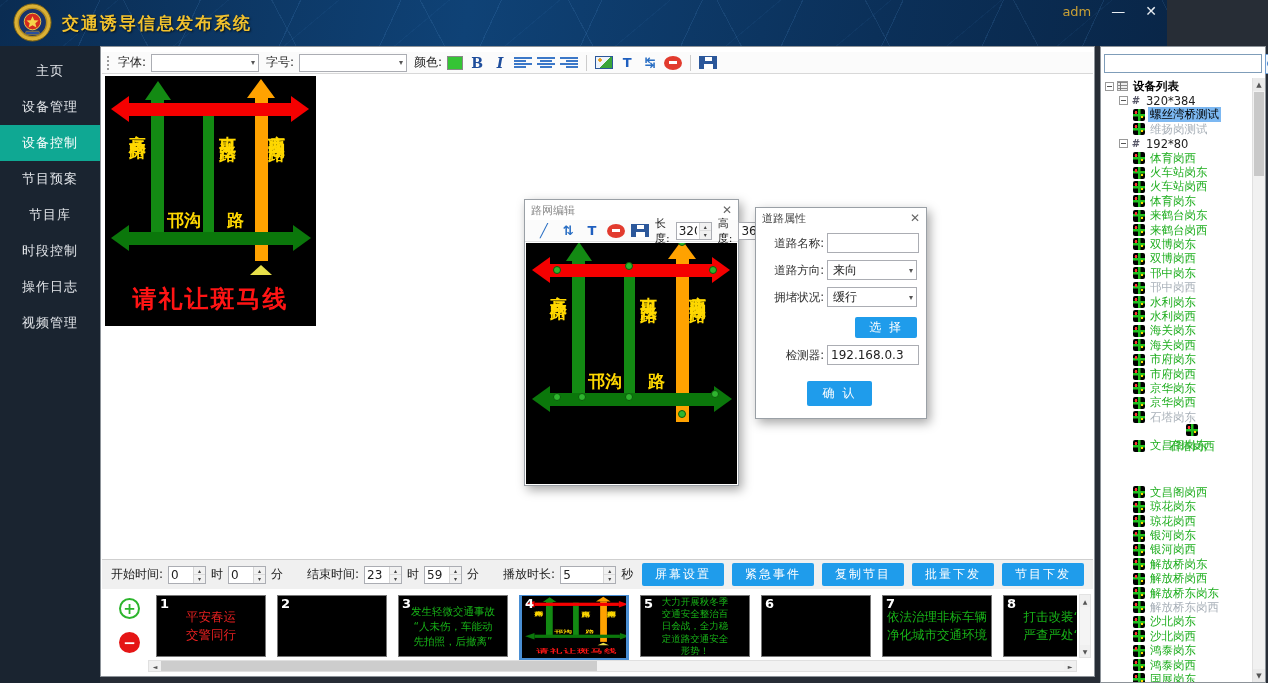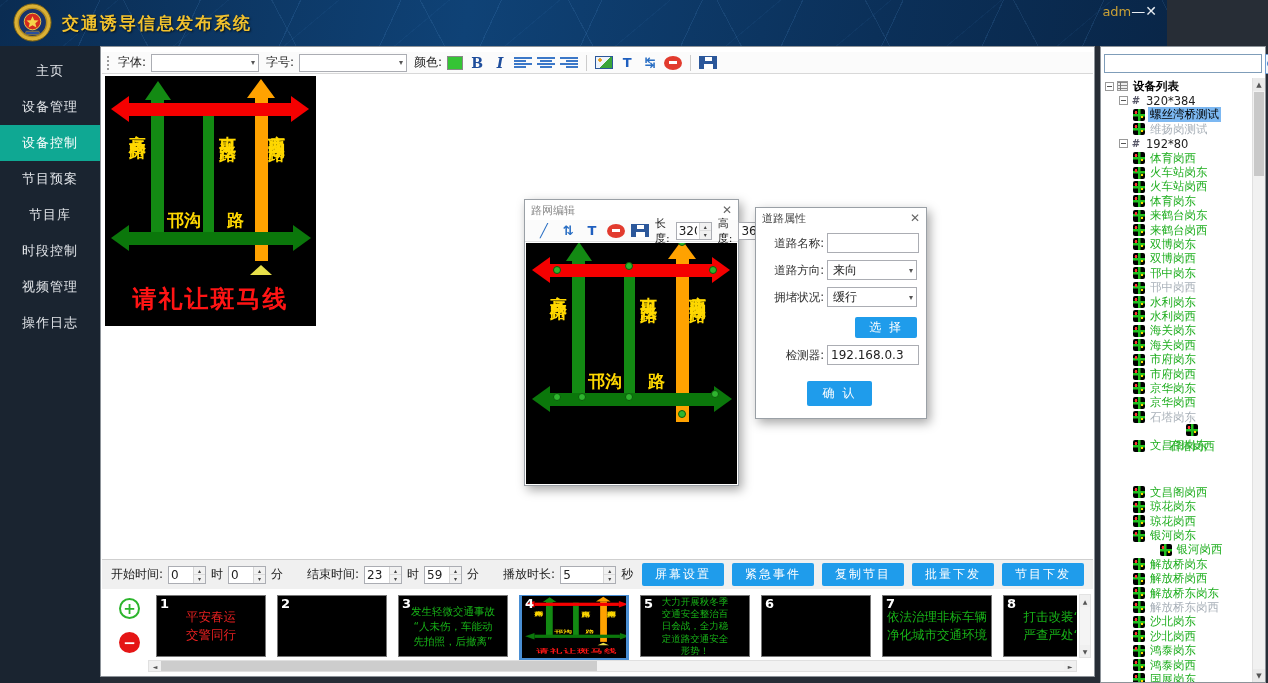--- a/index.html
+++ b/index.html
@@ -10,21 +10,21 @@
   .app-header { position:absolute; left:0; top:0; width:1167px; height:46px;
     background:linear-gradient(100deg,#0a2c52 0%,#0f4276 40%,#0b3059 75%,#092648 100%); overflow:hidden; }
   .app-header:before { content:""; position:absolute; inset:0;
     background:
       repeating-linear-gradient(115deg, transparent 0 90px, rgba(90,160,230,.14) 90px 91px),
       repeating-linear-gradient(62deg, transparent 0 130px, rgba(120,190,255,.10) 130px 131px),
       repeating-linear-gradient(-40deg, transparent 0 70px, rgba(60,130,200,.08) 70px 71px); }
   .logo { position:absolute; left:13px; top:3px; width:39px; height:39px; }
   .app-title { position:absolute; left:62px; top:12px; font-size:17px; font-weight:bold; color:#f2c22e;
     letter-spacing:2px; text-shadow:1px 1px 2px rgba(0,0,0,.7); }
-  .hdr-right { position:absolute; top:3px; right:10px; display:flex; align-items:center; }
+  .hdr-right { position:absolute; top:3px; right:10px; display:flex; gap:20px; align-items:center; }
   .hdr-user { color:#c9a festival036; color:#c9a036; font-size:13px; }
   .win-btn { color:#e8edf2; font-size:14px; cursor:default; line-height:16px; }
 
   
   .sidebar { position:absolute; left:0; top:46px; width:100px; height:637px; background:#1a2430; padding-top:7px; }
   .side-item { height:36px; line-height:36px; text-align:center; color:#e3e6ea; font-size:13px; letter-spacing:1px; }
   .side-item.active { background:#0fa893; color:#fff; }
 
   
   .main { position:absolute; left:100px; top:46px; width:995px; height:631px; background:#fff; border:1px solid #8d9399; }
@@ -172,22 +172,22 @@
   </div>
 </div>
 
 <div class="sidebar">
     <div class="side-item">主页</div>
     <div class="side-item">设备管理</div>
     <div class="side-item active">设备控制</div>
     <div class="side-item">节目预案</div>
     <div class="side-item">节目库</div>
     <div class="side-item">时段控制</div>
+    <div class="side-item">操作日志</div>
     <div class="side-item">视频管理</div>
-    <div class="side-item">操作日志</div>
   </div>
 
 <div class="main">
 
   <div class="fmt-toolbar">
     <span class="grip"></span>
     <span class="tb-lbl">字体:</span>
     <span class="combo" style="width:108px">
       <span></span>
       <span class="arr">▾</span>
@@ -617,21 +617,21 @@
         <span class="dlabel online">琼花岗东</span>
       </div>
       <div class="trow" style="padding-left: 30px;">
         <span class="dev-icon"></span>
         <span class="dlabel online">琼花岗西</span>
       </div>
       <div class="trow" style="padding-left: 30px;">
         <span class="dev-icon"></span>
         <span class="dlabel online">银河岗东</span>
       </div>
-      <div class="trow" style="padding-left: 30px; justify-content: center;">
+      <div class="trow" style="padding-left: 30px;">
         <span class="dev-icon"></span>
         <span class="dlabel online">银河岗西</span>
       </div>
       <div class="trow" style="padding-left: 30px;">
         <span class="dev-icon"></span>
         <span class="dlabel online">解放桥岗东</span>
       </div>
       <div class="trow" style="padding-left: 30px;">
         <span class="dev-icon"></span>
         <span class="dlabel online">解放桥岗西</span>

